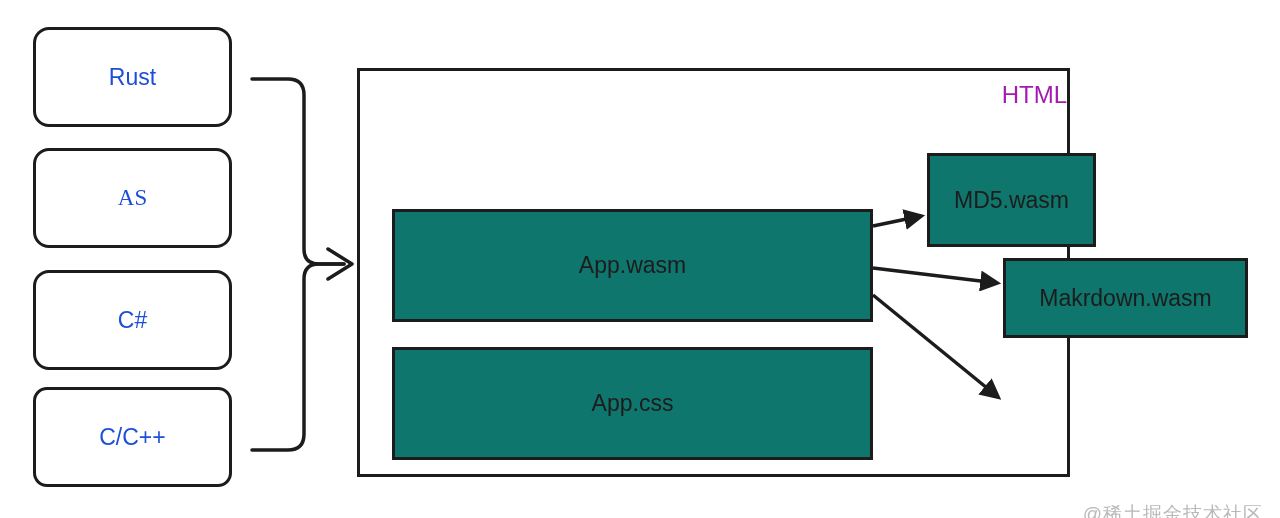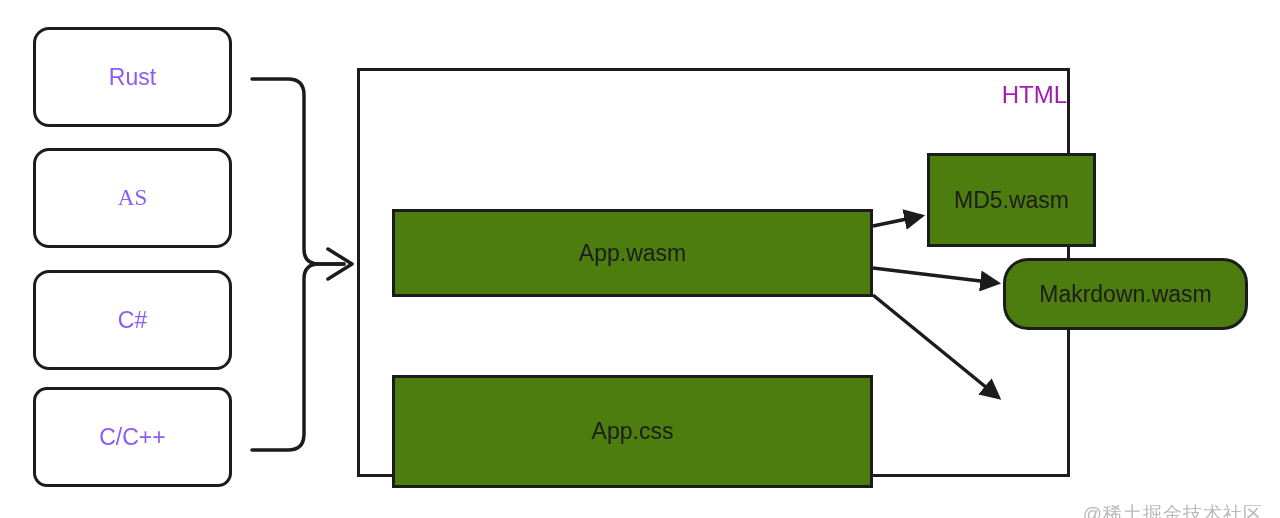--- a/index.html
+++ b/index.html
@@ -20,21 +20,21 @@
     left: 33px;
     width: 199px;
     height: 100px;
     border: 3.5px solid #1c1c1c;
     border-radius: 16px;
     background: #ffffff;
     display: flex;
     align-items: center;
     justify-content: center;
     font-size: 23px;
-    color: #8b5cf6;
+    color: #1d4ed8;
     box-sizing: border-box;
     z-index: 2;
   }
   .source-rust  { top: 27px; }
   .source-as    { top: 148px; font-family: Liberation Serif, serif; }
   .source-csharp{ top: 270px; }
   .source-cpp   { top: 387px; border-radius: 14px; }
 
   
   .html-container {
@@ -55,32 +55,32 @@
     right: 0;
     text-align: right;
     font-size: 24px;
     color: #a21caf;
   }
 
   
   .rect-box {
     position: absolute;
     border: 3px solid #1c1c1c;
-    background: #4d7c0f;
+    background: #0f766e;
     display: flex;
     align-items: center;
     justify-content: center;
     font-size: 23px;
     color: #1c1c1c;
     box-sizing: border-box;
   }
-  .box-app-wasm { left: 392px; top: 209px; width: 481px; height: 88px; z-index: 2; text-align: right; }
-  .box-app-css  { left: 392px; top: 347px; width: 481px; height: 113px; z-index: 2; margin-top: 28px; }
+  .box-app-wasm { left: 392px; top: 209px; width: 481px; height: 113px; z-index: 2; text-align: right; }
+  .box-app-css  { left: 392px; top: 347px; width: 481px; height: 113px; z-index: 2; }
   .box-md5      { left: 927px;  top: 153px; width: 169px; height: 94px; z-index: 3; }
-  .box-makrdown { left: 1003px; top: 258px; width: 245px; height: 72px; z-index: 3; border-radius: 25px; }
+  .box-makrdown { left: 1003px; top: 258px; width: 245px; height: 80px; z-index: 3; }
   .box-xxx      { left: 1004px; top: 362px; width: 246px; height: 89px; z-index: 3; }
 
   .connector-layer {
     position: absolute;
     left: 0; top: 0;
     width: 1280px;
     height: 518px;
     z-index: 4;
     pointer-events: none;
   }

